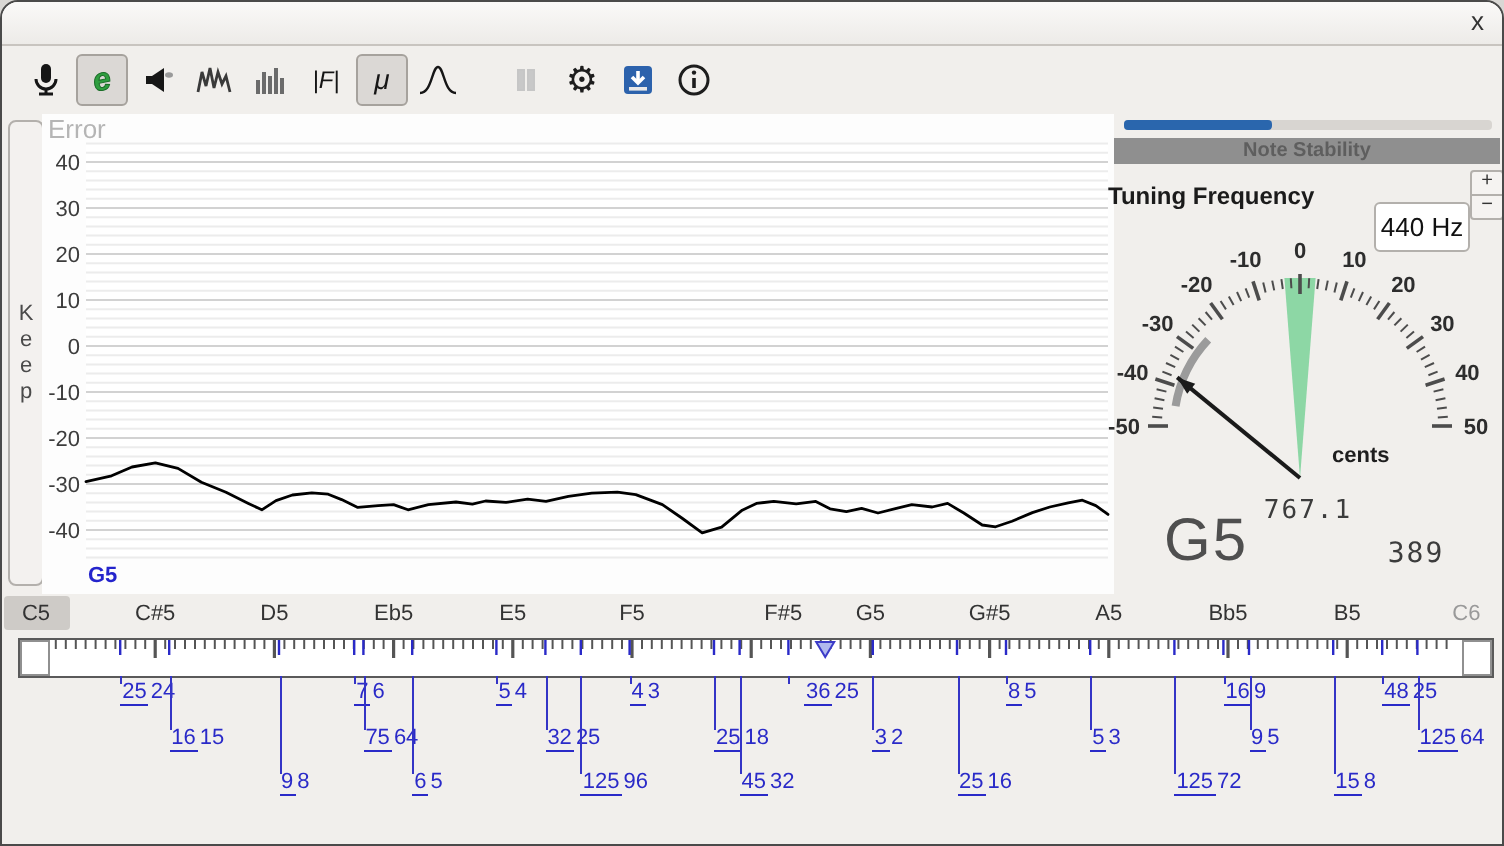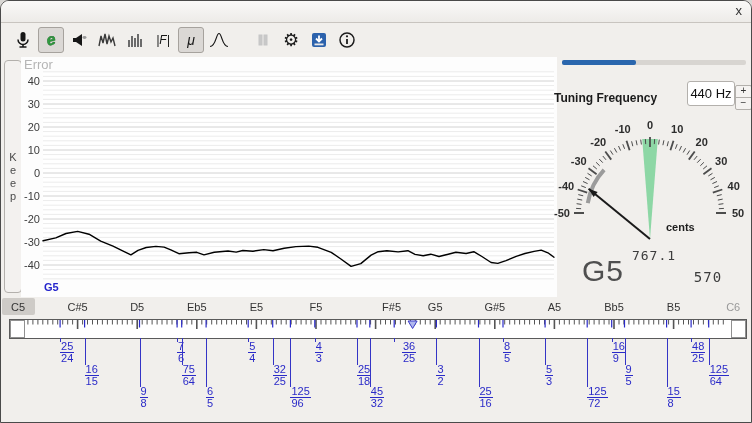--- a/index.html
+++ b/index.html
@@ -25,41 +25,41 @@
     font-size:11px;color:#4a4a4a;writing-mode:vertical-lr;text-orientation:upright;letter-spacing:1px;}
   
   .chart{position:absolute;left:20px;top:56px;width:536px;height:240px;background:#fdfdfd;}
   
   .right{position:absolute;left:553px;top:56px;width:199px;height:240px;}
   .progress{position:absolute;left:8px;top:3px;width:184px;height:5px;background:#d8d5d1;border-radius:2px;}
   .progress .fill{height:100%;background:#2a66ad;border-radius:2px;}
   .ns-header{position:absolute;left:3px;top:12px;width:193px;height:13px;background:#8f8f8f;
     font-size:10px;font-weight:bold;color:#5e5e5e;text-align:center;line-height:13px;}
   .tf-label{position:absolute;left:0;top:34px;width:128px;text-align:left;font-size:12px;font-weight:bold;color:#1b1b1b;}
-  .tf-box{position:absolute;left:133px;top:24px;width:46px;height:23px;background:#fff;border:1px solid #b3b0ac;
+  .tf-box{position:absolute;left:133px;top:44px;width:46px;height:23px;background:#fff;border:1px solid #b3b0ac;
     border-radius:3px;font-size:13px;color:#111;text-align:center;line-height:23px;}
   .tf-spin{position:absolute;left:181px;top:28px;width:15px;height:23px;border:1px solid #b3b0ac;border-radius:2px;
     background:#f5f3f1;}
   .tf-spin div{height:11px;font-size:10px;line-height:10px;text-align:center;color:#333;}
   .tf-spin .plus{border-bottom:1px solid #b3b0ac;}
   .readout-cur{position:absolute;left:60px;top:191px;width:80px;text-align:center;
     font-family:"DejaVu Sans Mono",monospace;font-size:13px;color:#3c3c3c;letter-spacing:1px;}
   .readout-note{position:absolute;left:28px;top:197px;font-size:30px;color:#4f4f4f;letter-spacing:1px;}
   .readout-target{position:absolute;left:126px;top:212px;width:56px;text-align:center;
     font-family:"DejaVu Sans Mono",monospace;font-size:14px;color:#3c3c3c;letter-spacing:1px;}
   
   .ruler{position:absolute;left:0;top:296px;width:752px;height:99px;}
   .note-label{position:absolute;top:4px;font-size:11px;color:#333;transform:translateX(-50%);}
   .note-label.dim{color:#999;text-align:center;}
   .note-sel-box{position:absolute;left:1px;top:1px;width:33px;height:17px;background:#cecbc7;
     border-radius:2px;}
   .strip{position:absolute;left:8px;top:22px;width:736px;height:18px;background:#fff;border:1px solid #5a5a5a;}
   .strip .endbox{position:absolute;top:0;width:13px;height:16px;background:#fff;border:1px solid #909090;}
   .frac-line{position:absolute;width:1px;background:#3434c6;}
-  .frac{position:absolute;font-size:11px;line-height:11px;color:#2a2ac8;display:inline-flex;flex-direction:column;}
+  .frac{position:absolute;font-size:11px;line-height:11px;color:#2a2ac8;display:inline-flex;flex-direction:row;}
   .frac .num{border-bottom:1px solid #2a2ac8;padding:0 1px;}
   .frac .den{padding:0 1px;}
   svg text{font-family:"Liberation Sans",sans-serif;}
 </style>
 </head>
 <body>
 
 <div id="app">
 
   <div class="titlebar">
@@ -208,20 +208,21 @@
         <text x="3" y="12" font-size="13" fill="#b5b5b5">Error</text>
         <text x="23" y="234" font-size="11" font-weight="bold" fill="#2424cc">G5</text>
         <polyline points="22.0,183.8 34.8,180.9 45.0,176.5 56.7,174.4 68.0,177.2 79.7,184.1 92.0,189.1 103.2,194.7 109.9,197.9 117.0,193.3 125.2,190.5 134.9,189.4 143.1,190.1 149.8,192.8 157.9,196.7 168.1,195.8 175.8,195.3 183.0,197.9 193.2,195.3 207.0,194.0 215.2,195.1 221.8,193.5 232.0,194.2 242.8,192.6 252.0,193.7 263.2,191.2 274.9,189.6 287.7,189.1 296.9,190.3 310.2,195.3 319.9,202.0 330.1,209.4 339.8,206.6 350.1,198.1 357.2,194.7 365.9,193.7 377.1,194.9 386.9,193.7 394.0,197.4 402.2,198.8 409.8,197.2 418.0,199.5 427.2,197.2 434.9,195.3 445.1,196.5 452.8,194.7 460.9,199.5 470.1,205.5 476.8,206.4 485.0,203.6 495.2,199.3 503.9,196.5 513.1,194.4 520.2,193.1 526.9,195.8 533.0,200.2" fill="none" stroke="#000000" stroke-width="1.4" stroke-linejoin="round" stroke-linecap="round"></polyline>
       </svg>
   </div>
 
   <div class="right">
     <div class="progress">
       <div class="fill" id="prog-fill" style="width: 40%;"></div>
     </div>
+    <div class="ns-header">Note Stability</div>
     <div class="tf-label">Tuning Frequency</div>
     <div class="tf-box">440 Hz</div>
     <div class="tf-spin">
       <div class="plus">+</div>
       <div class="minus">−</div>
     </div>
     <svg id="gauge-svg" width="199" height="136" style="position:absolute;left:0;top:52px;">
         <path d="M33.8,94.1 A63,63 0 0 1 50.1,60.9" fill="none" stroke="#9b9b9b" stroke-width="4"></path>
         <polygon points="96,130 88.2,30 103.8,30" fill="#87d5a1" opacity="0.95"></polygon>
         <line x1="30.0" y1="104.0" x2="20.0" y2="104.0" stroke="#4c4c4c" stroke-width="1.8"></line>
@@ -285,21 +286,21 @@
         <text x="147.7" y="36.8" text-anchor="middle" font-size="11" font-weight="bold" fill="#2d2d2d">20</text>
         <text x="167.2" y="56.3" text-anchor="middle" font-size="11" font-weight="bold" fill="#2d2d2d">30</text>
         <text x="179.7" y="80.8" text-anchor="middle" font-size="11" font-weight="bold" fill="#2d2d2d">40</text>
         <text x="184.0" y="108.0" text-anchor="middle" font-size="11" font-weight="bold" fill="#2d2d2d">50</text>
         <line x1="96" y1="130" x2="34.6" y2="79.7" stroke="#1a1a1a" stroke-width="2"></line>
         <polygon points="34.6,79.7 43.6,82.9 39.6,87.9" fill="#1a1a1a"></polygon>
         <text x="112" y="122" font-size="11" font-weight="bold" fill="#1e1e1e">cents</text>
       </svg>
     <div class="readout-cur">767.1</div>
     <div class="readout-note">G5</div>
-    <div class="readout-target">570</div>
+    <div class="readout-target">389</div>
   </div>
 
   <div class="ruler" id="ruler">
     <div class="note-sel-box"></div>
     <div class="strip" id="strip">
       <div class="endbox" style="left:0;"></div>
       <div class="endbox" style="right:0;"></div>
       <svg id="strip-svg" width="734" height="16" style="position:absolute;left:0;top:0;">
           <line x1="17.9" x2="17.9" y1="0" y2="4.5" stroke="#555" stroke-width="1"></line>
           <line x1="22.9" x2="22.9" y1="0" y2="4.5" stroke="#555" stroke-width="1"></line>

